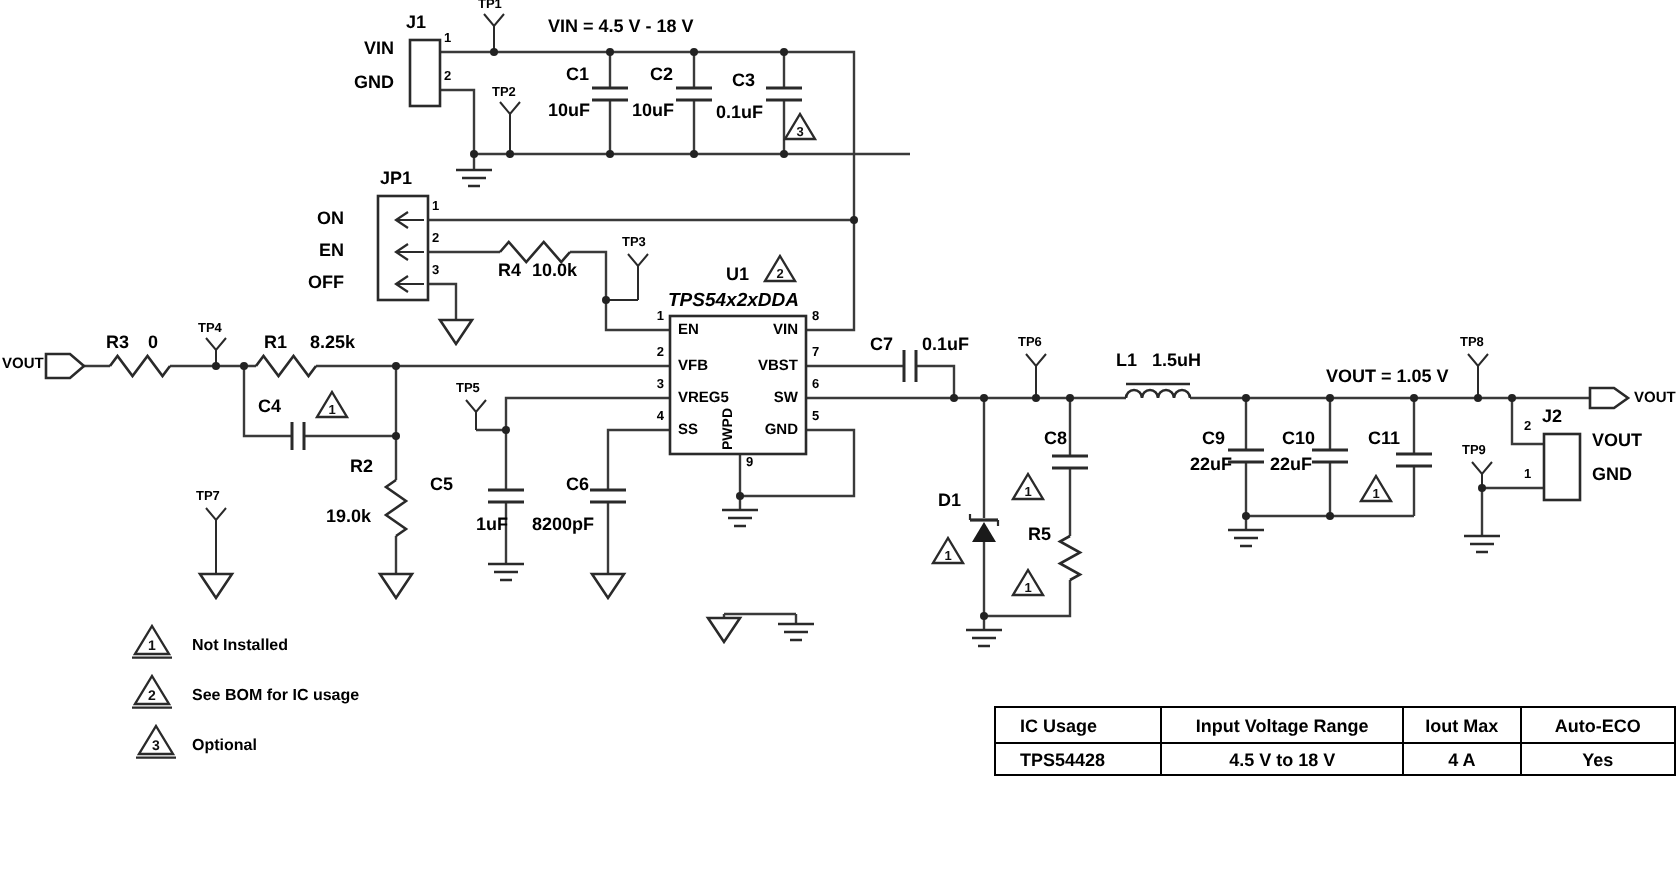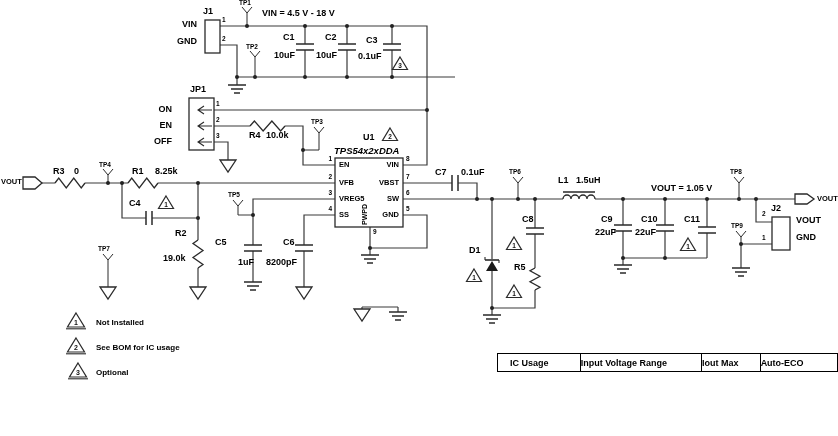--- a/index.html
+++ b/index.html
@@ -8,36 +8,36 @@
     font-family:"Liberation Sans","DejaVu Sans",sans-serif; color:#000;
     overflow:hidden;
   }
   svg.sch { position:absolute; left:0; top:0; }
   .lbl { position:absolute; font-size:9px; font-weight:bold; line-height:1; white-space:nowrap; color:#000; }
   .tiny { font-size:6.5px; }
   .pnum { font-size:6.5px; }
   .pname { font-size:7.5px; }
   .part { font-size:9.5px;font-style:italic; }
   .port { font-size:7.5px; }
-  .net  { font-size:9px; }
+  .net  { font-size:9px;margin-left:12px; }
   .ra30 { width:30px; text-align:right; }
   .ra14 { width:14px; text-align:right; }
   .ra41 { width:41px; text-align:right; }
   .vert { transform:rotate(-90deg); transform-origin:0 0; font-size:7px; }
   .flag { position:absolute; overflow:visible; }
   .flag polygon { fill:#fff; stroke:#2a2a2a; stroke-width:1.2; }
   .flag line { stroke:#2a2a2a; stroke-width:1.1; }
   .flag text { font-family:"Liberation Sans","DejaVu Sans",sans-serif; }
   .notetext { font-size:8px; }
   table.ic {
     position:absolute; left:487px; top:353px; border-collapse:collapse;
     border:1.6px solid #000; font-size:9px; font-weight:bold;margin-left:10px;
   }
   table.ic th, table.ic td {
-    border:1.2px solid #000; padding:0; text-align:left; height:15px;
+    border:1.2px solid #000; padding:0; text-align:center; height:15px;
     font-size:9px; font-weight:bold; color:#000;
   }
   table.ic th { height:17px; }
   table.ic .c0 { text-align:left; padding-left:12px; width:71px; }
   table.ic .c1 { width:123px; }
   table.ic .c2 { width:59px; }
   table.ic .c3 { width:78px; }
 </style>
 </head>
 <body>
@@ -308,16 +308,22 @@
   <span class="lbl notetext" style="left:96px;top:369px">Optional</span>
 
   <table class="ic">
     <tbody>
         <tr>
       <th class="c0">IC Usage</th>
       <th class="c1">Input Voltage Range</th>
       <th class="c2">Iout Max</th>
       <th class="c3">Auto-ECO</th>
     </tr>
+    <tr>
+      <td class="c0">TPS54428</td>
+      <td class="c1">4.5 V to 18 V</td>
+      <td class="c2">4 A</td>
+      <td class="c3">Yes</td>
+    </tr>
   </tbody>
     </table>
 
 </div>
 
 </body></html>

